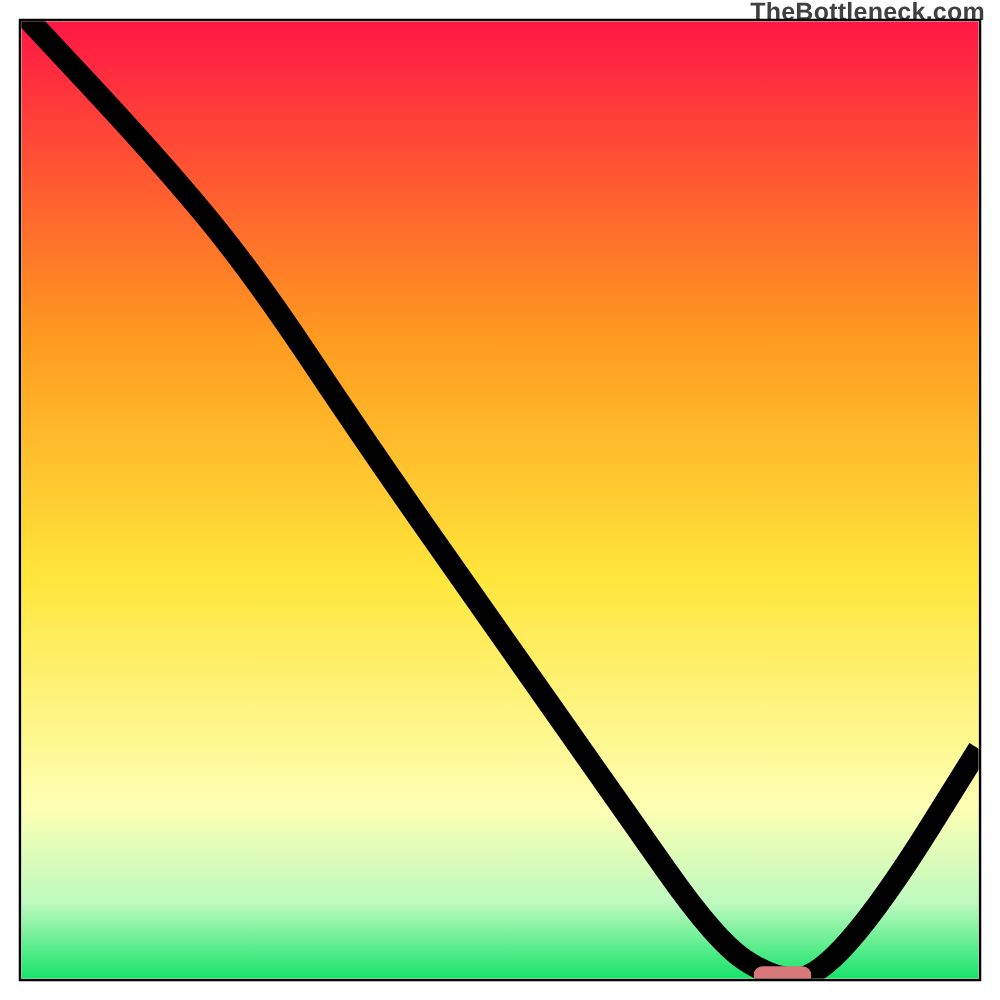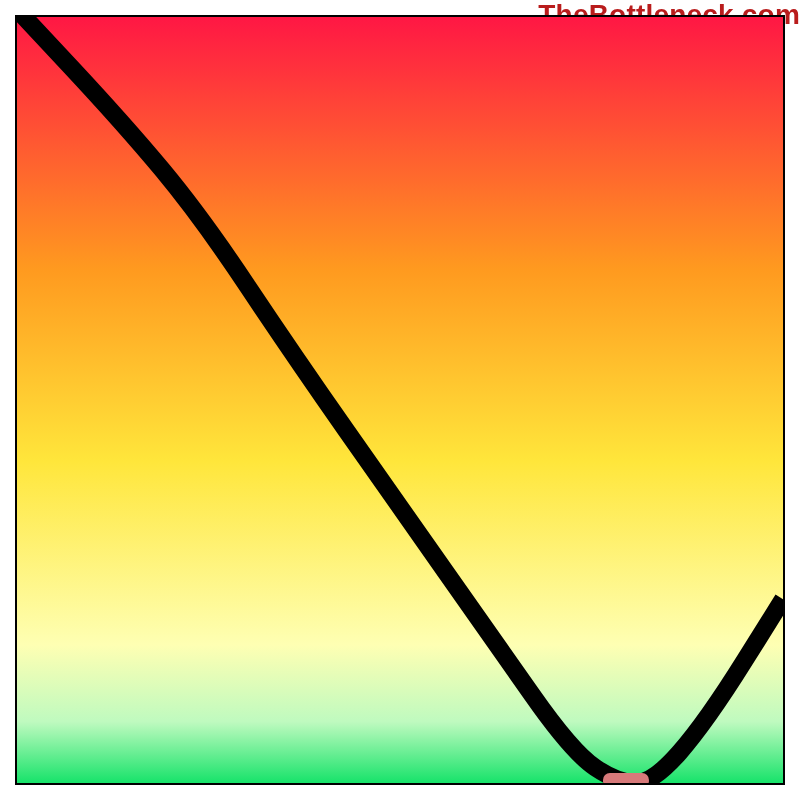--- a/index.html
+++ b/index.html
@@ -43,23 +43,23 @@
   .svg-layer {
     position: absolute;
     left: 0;
     top: 0;
     width: 100%;
     height: 100%;
   }
   .watermark {
     position: absolute;
     top: -1px;
-    right: 0;
-    color: #b91c1c;
-    font-size: 28px;
+    right: 12px;
+    color: #404040;
+    font-size: 20px;
     font-weight: 600;
     letter-spacing: 0.2px;
   }
   .curve-path {
     fill: none;
     stroke: #000;
     stroke-width: 2.3;
     stroke-linejoin: round;
   }
   .marker-rect {

